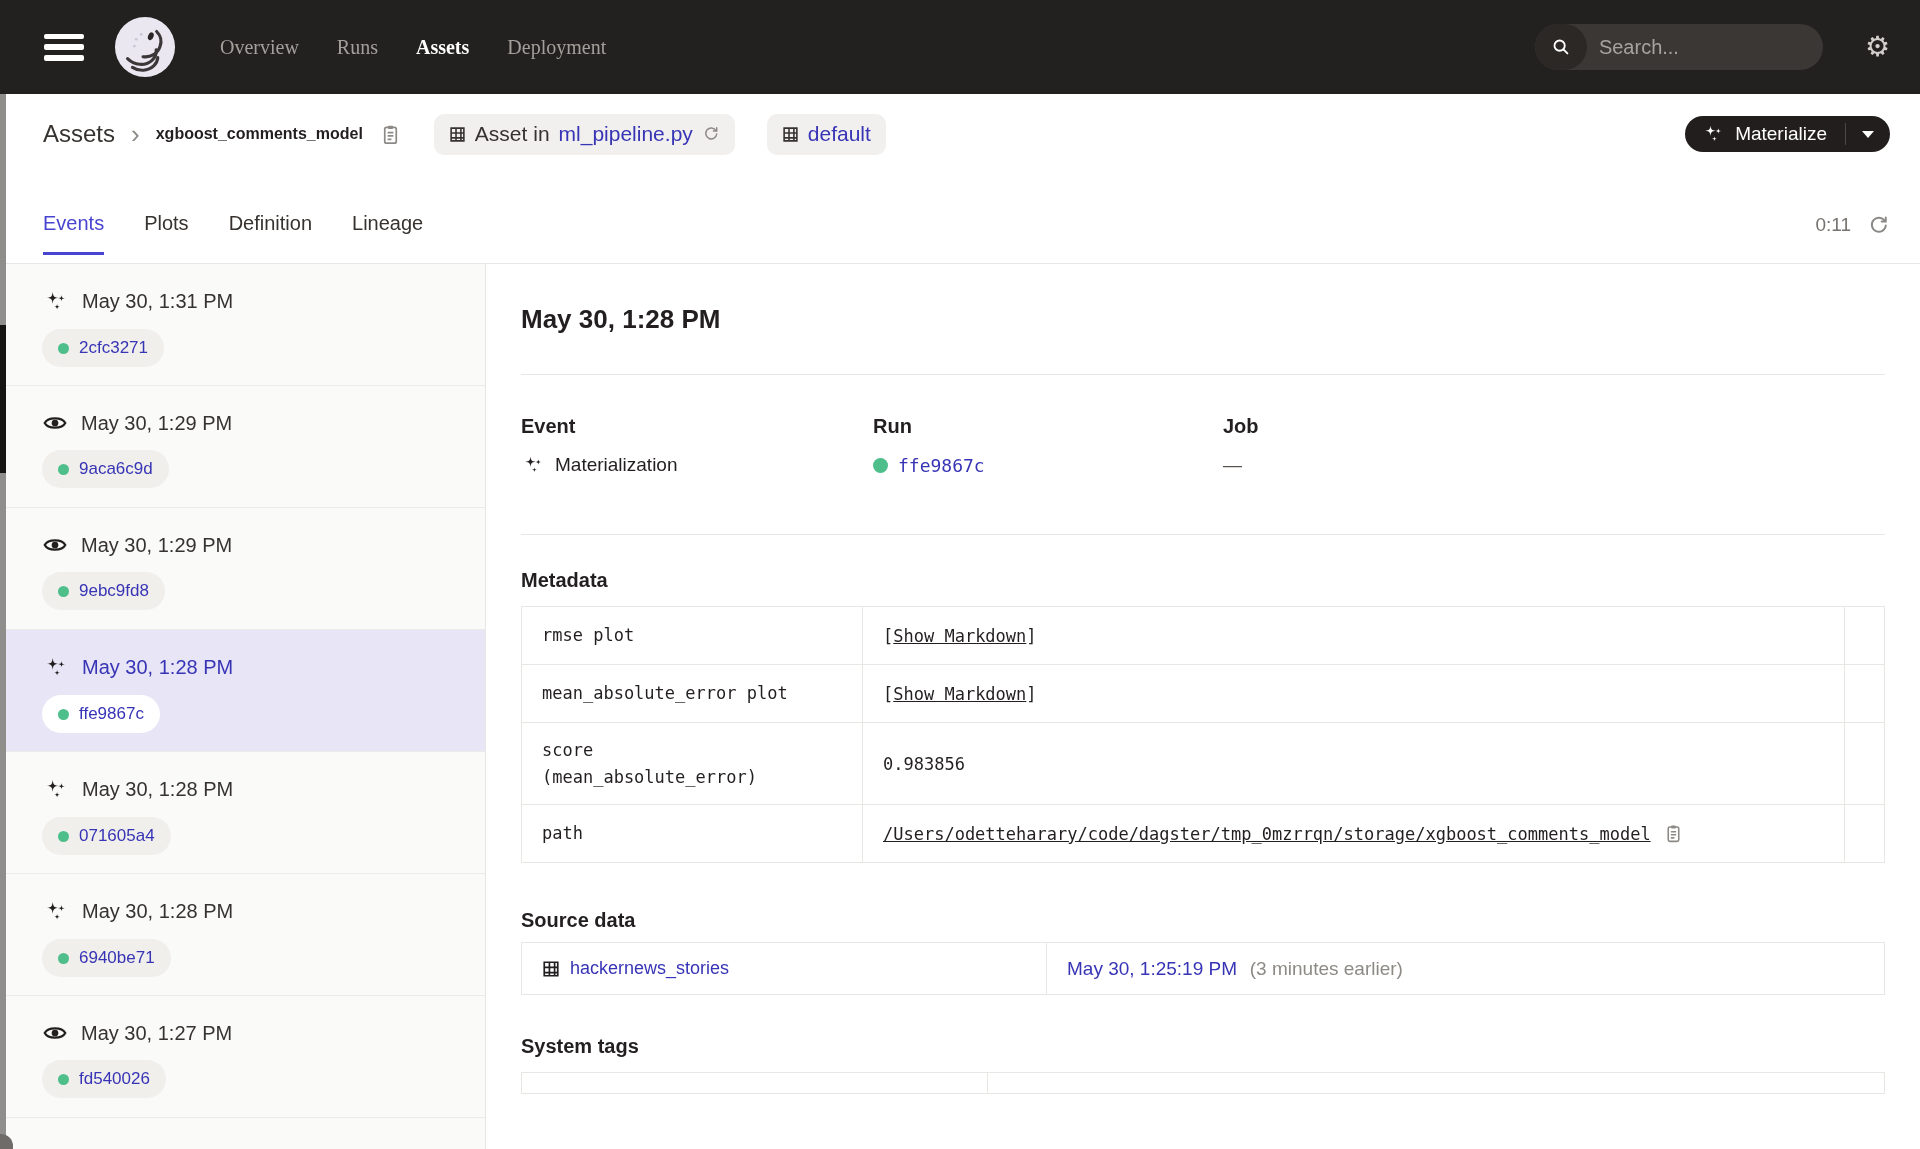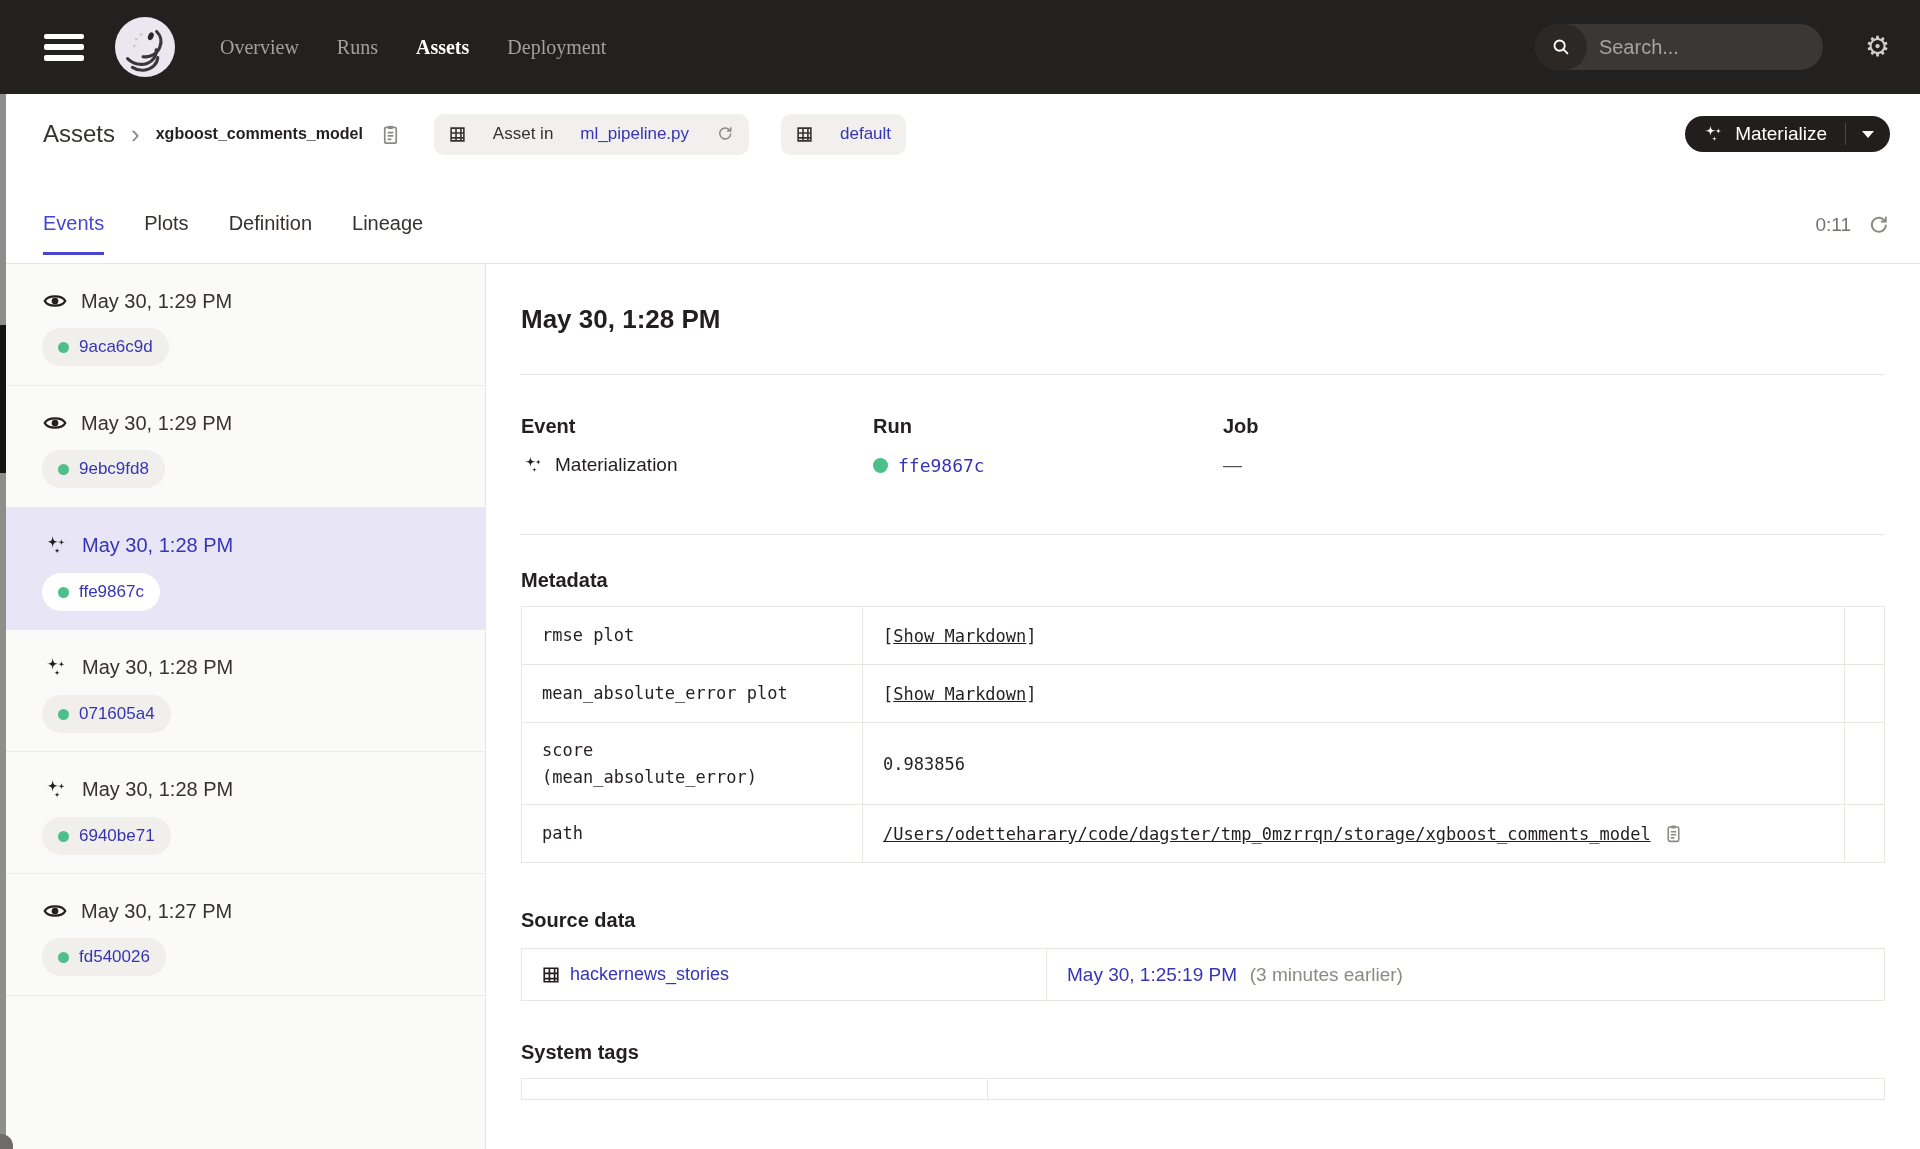--- a/index.html
+++ b/index.html
@@ -26,21 +26,21 @@
   .gear{margin-left:42px; font-size:28px; color:#D2CFCB; cursor:pointer; line-height:1;}
 
   
   .pageheader{border-bottom:1px solid var(--border);}
   .crumb-row{height:80px; display:flex; align-items:center; padding:0 30px 0 43px;}
   .crumb-root{font-size:24px; color:#36322F; text-decoration:none; cursor:pointer;}
   .crumb-sep{font-size:26px; color:#8D8A86; margin:0 16px;}
   .crumb-current{font-size:16px; font-weight:700; color:var(--text);}
   .icon-btn{background:none; border:none; cursor:pointer; display:inline-flex; align-items:center; padding:0;}
   .crumb-copy{margin-left:16px;}
-  .pill{display:inline-flex; align-items:center; gap:27px; background:#F2F0EE; border-radius:10px; height:41px; padding:0 15px; margin-left:32px; font-size:17px; color:#36322F;justify-content:flex-end;}
+  .pill{display:inline-flex; align-items:center; gap:9px; background:#F2F0EE; border-radius:10px; height:41px; padding:0 15px; margin-left:32px; font-size:21px; color:#36322F;justify-content:flex-end;}
   .pill a{color:var(--link); text-decoration:none; cursor:pointer;}
   .crumb-spacer{flex:1;}
   .materialize{display:flex; align-items:stretch; background:#211E1D; border-radius:18px; overflow:hidden; height:36px; cursor:pointer;}
   .materialize .main-part{display:flex; align-items:center; gap:10px; padding:0 18px 0 16px; color:#fff; font-size:19px; border:none; background:transparent; cursor:pointer; font-family:"Liberation Sans",sans-serif;}
   .materialize .split{width:1px; background:#4C4846; margin:7px 0;}
   .materialize .caret-part{width:44px; display:flex; align-items:center; justify-content:center; background:transparent; border:none; cursor:pointer;}
   .caret-down{width:0; height:0; border-left:6px solid transparent; border-right:6px solid transparent; border-top:7px solid #fff;}
 
   .tabs-row{height:89px; display:flex; align-items:flex-end; padding:0 30px 0 43px;}
   .tab{font-size:20px; color:#36322F; padding-bottom:17px; margin-bottom:8px; border-bottom:3px solid transparent; margin-right:40px; cursor:pointer;}
@@ -85,21 +85,21 @@
   td{font-family:"DejaVu Sans Mono",monospace; font-size:17px; color:var(--text); padding:10px 20px; vertical-align:middle; background:#fff;}
   .meta-table col.k{width:341px;} .meta-table col.sp{width:40px;}
   .meta-table tr.r1 td, .meta-table tr.r2 td{height:58px;}
   .meta-table tr.r3 td{height:82px;}
   .meta-table tr.r4 td{height:58px;}
   .key-wrap{display:inline-block; max-width:252px; line-height:1.55;}
   .md-link{color:var(--text); text-decoration:underline; cursor:pointer;}
   .path-cell{display:flex; align-items:center; gap:12px;}
   .path-link{color:var(--text); text-decoration:underline; cursor:pointer; white-space:nowrap;}
 
-  .src-table{margin-top:16px;}
+  .src-table{margin-top:10px;}
   .src-table, .src-table td{border:1px solid var(--border);}
   .src-table col.a{width:525px;}
   .src-table td{height:52px; font-family:"Liberation Sans",sans-serif;}
   .src-asset{display:flex; align-items:center; gap:10px;}
   .src-asset a{font-size:18px; color:var(--link); text-decoration:none; cursor:pointer;}
   .src-time a{font-size:19px; color:var(--link); text-decoration:none; cursor:pointer;}
   .src-rel{font-size:19px; color:var(--text2); margin-left:8px;}
 
   .sys-table{margin-top:14px;}
   .sys-table, .sys-table td{border:1px solid var(--border);}
@@ -235,20 +235,36 @@
         </svg>
       </span>
     </span>
   </div>
 </div>
 
 <div class="content">
 
   <div class="sidebar">
 
+    <div class="ev">
+      <div class="ev-line1">
+        <span>
+          <svg viewBox="0 0 24 24" width="27" height="27">
+              <path fill="#231F20" d="M9.5 3.5c.55 4.1 1.15 4.7 5.25 5.25-4.1.55-4.7 1.15-5.25 5.25C8.95 9.9 8.35 9.3 4.25 8.75 8.35 8.2 8.95 7.6 9.5 3.5Z"></path>
+              <path fill="#231F20" d="M17.3 6.2c.3 2.2.62 2.52 2.82 2.82-2.2.3-2.52.62-2.82 2.82-.3-2.2-.62-2.52-2.82-2.82 2.2-.3 2.52-.62 2.82-2.82Z"></path>
+              <path fill="#231F20" d="M13.4 14.2c.26 1.95.55 2.24 2.5 2.5-1.95.26-2.24.55-2.5 2.5-.26-1.95-.55-2.24-2.5-2.5 1.95-.26 2.24-.55 2.5-2.5Z"></path>
+            </svg>
+        </span>
+        <span class="ev-ts">May 30, 1:31 PM</span>
+      </div>
+      <span class="run-chip">
+        <span class="dot"></span>
+        <a>2cfc3271</a>
+      </span>
+    </div>
 
     <div class="ev">
       <div class="ev-line1">
         <span>
           <svg viewBox="0 0 24 24" width="26" height="26">
               <path fill="none" stroke="#231F20" stroke-width="2" d="M2.5 12C5.5 6.3 18.5 6.3 21.5 12 18.5 17.7 5.5 17.7 2.5 12Z"></path>
               <circle cx="12" cy="12" r="3.1" fill="#231F20"></circle>
             </svg>
         </span>
         <span class="ev-ts">May 30, 1:29 PM</span>

